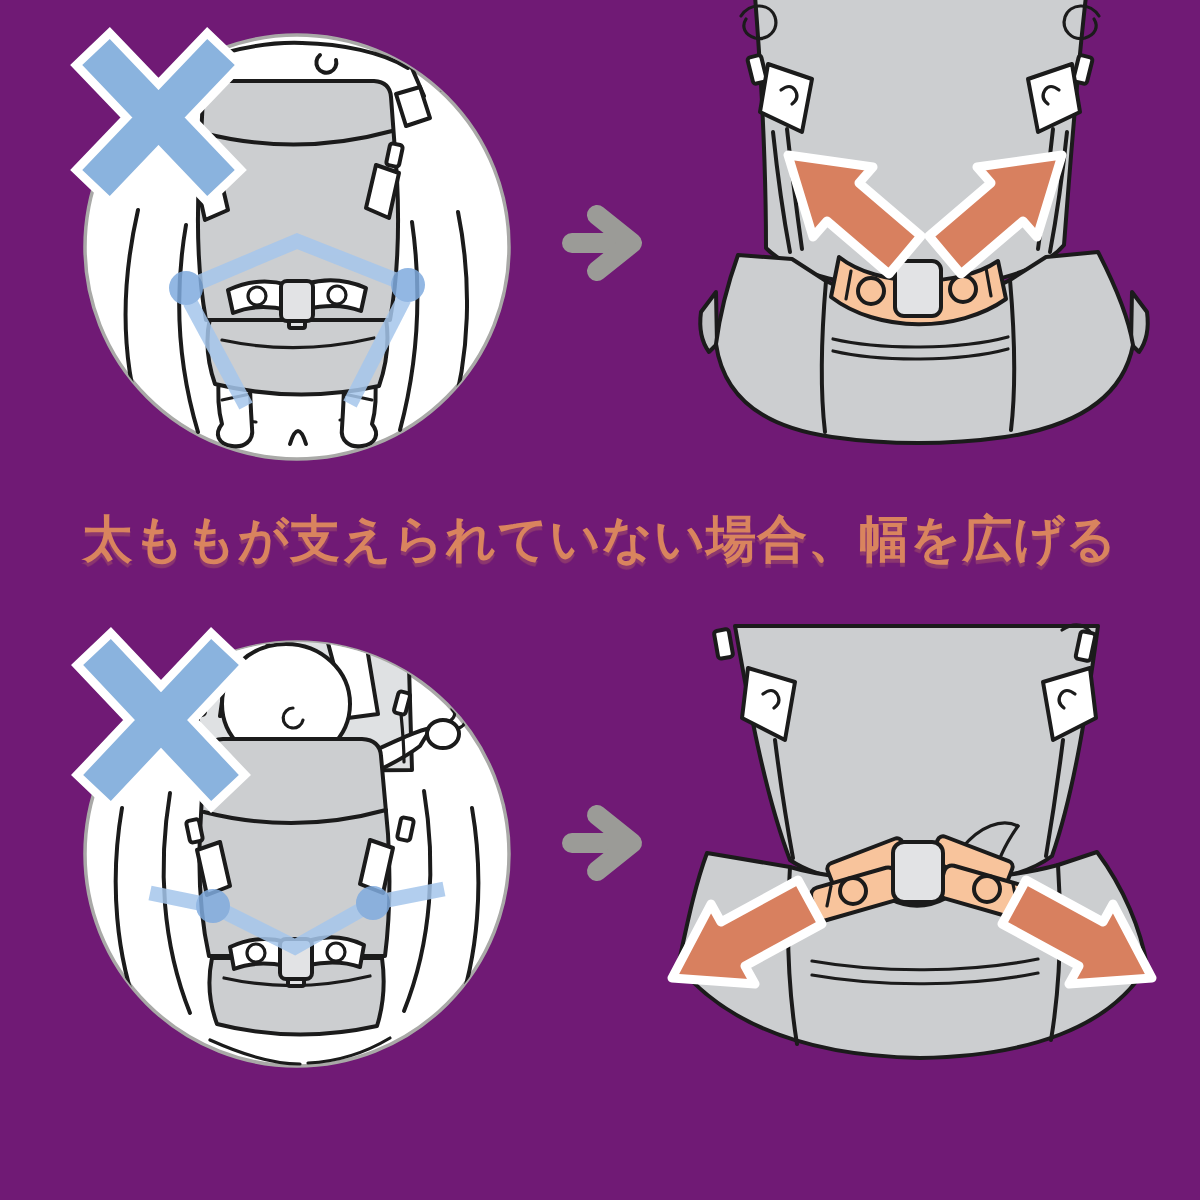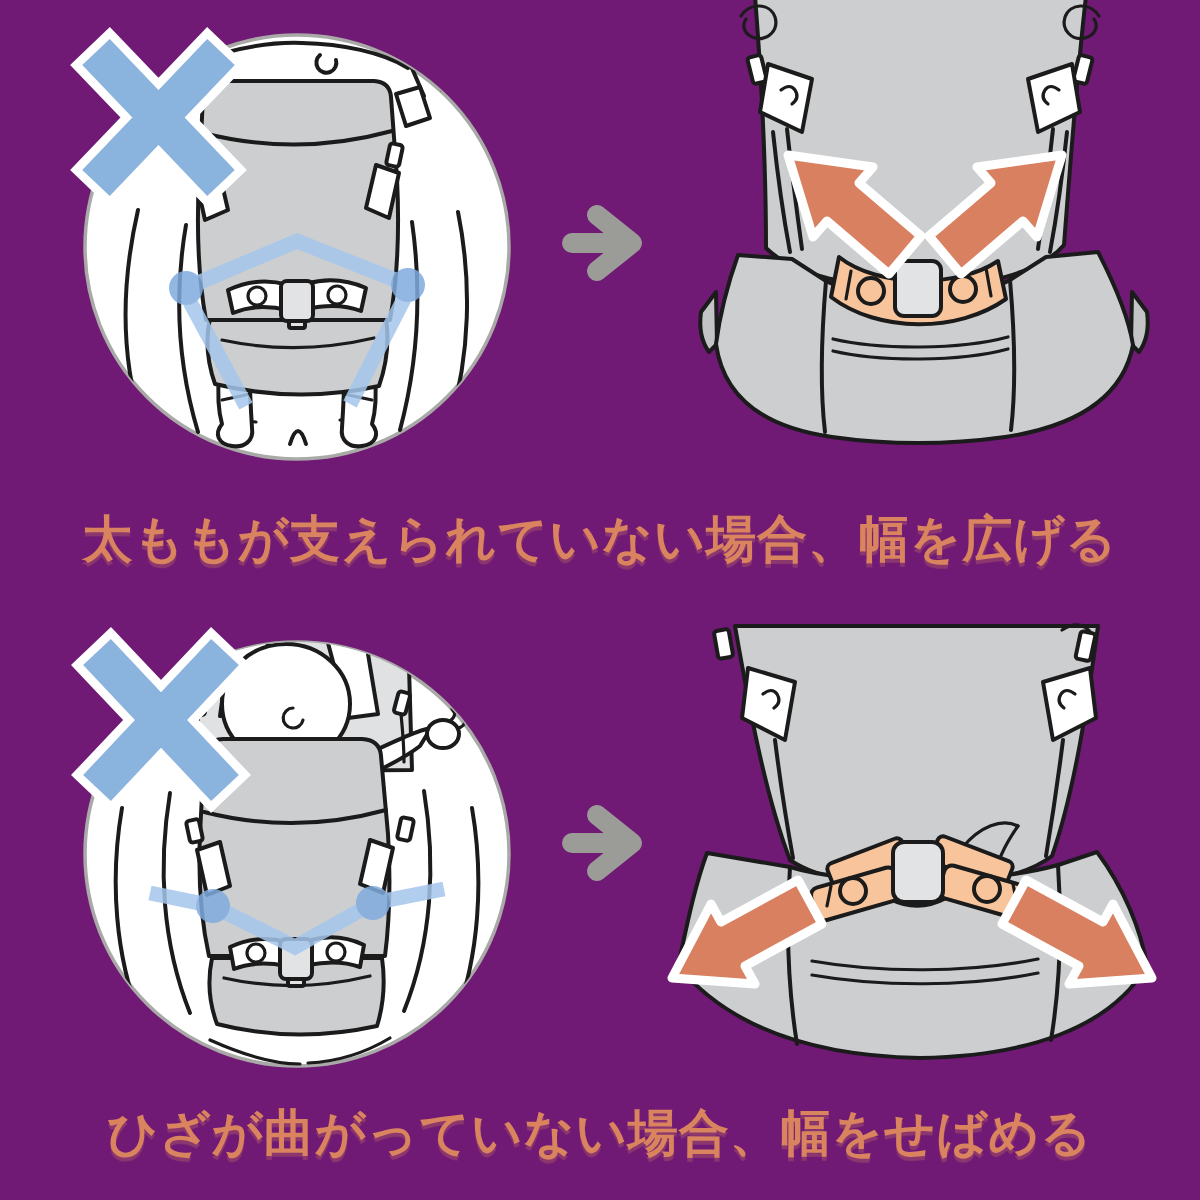--- a/index.html
+++ b/index.html
@@ -232,15 +232,14 @@
       <path class="ln3" d="M1013,884 L1017,904"></path>
     </g>
     <rect class="buckle" x="893" y="842" width="50" height="60" rx="11"></rect>
 
     <polygon points="672,978 711,904 721,922 798,880 822,924 745,966 755,984" fill="#d8805f" stroke="#ffffff" stroke-width="9" stroke-linejoin="round"></polygon>
     <polygon points="1152,978 1113,904 1103,922 1026,880 1002,924 1079,966 1069,984" fill="#d8805f" stroke="#ffffff" stroke-width="9" stroke-linejoin="round"></polygon>
   </g>
 </svg>
 
 <div class="caption cap-top">太ももが支えられていない場合、幅を広げる</div>
-<div class="caption cap-bottom">ひざが曲がっていない場合、幅をせばめる</div>
 
 </div>
 
 </body></html>

